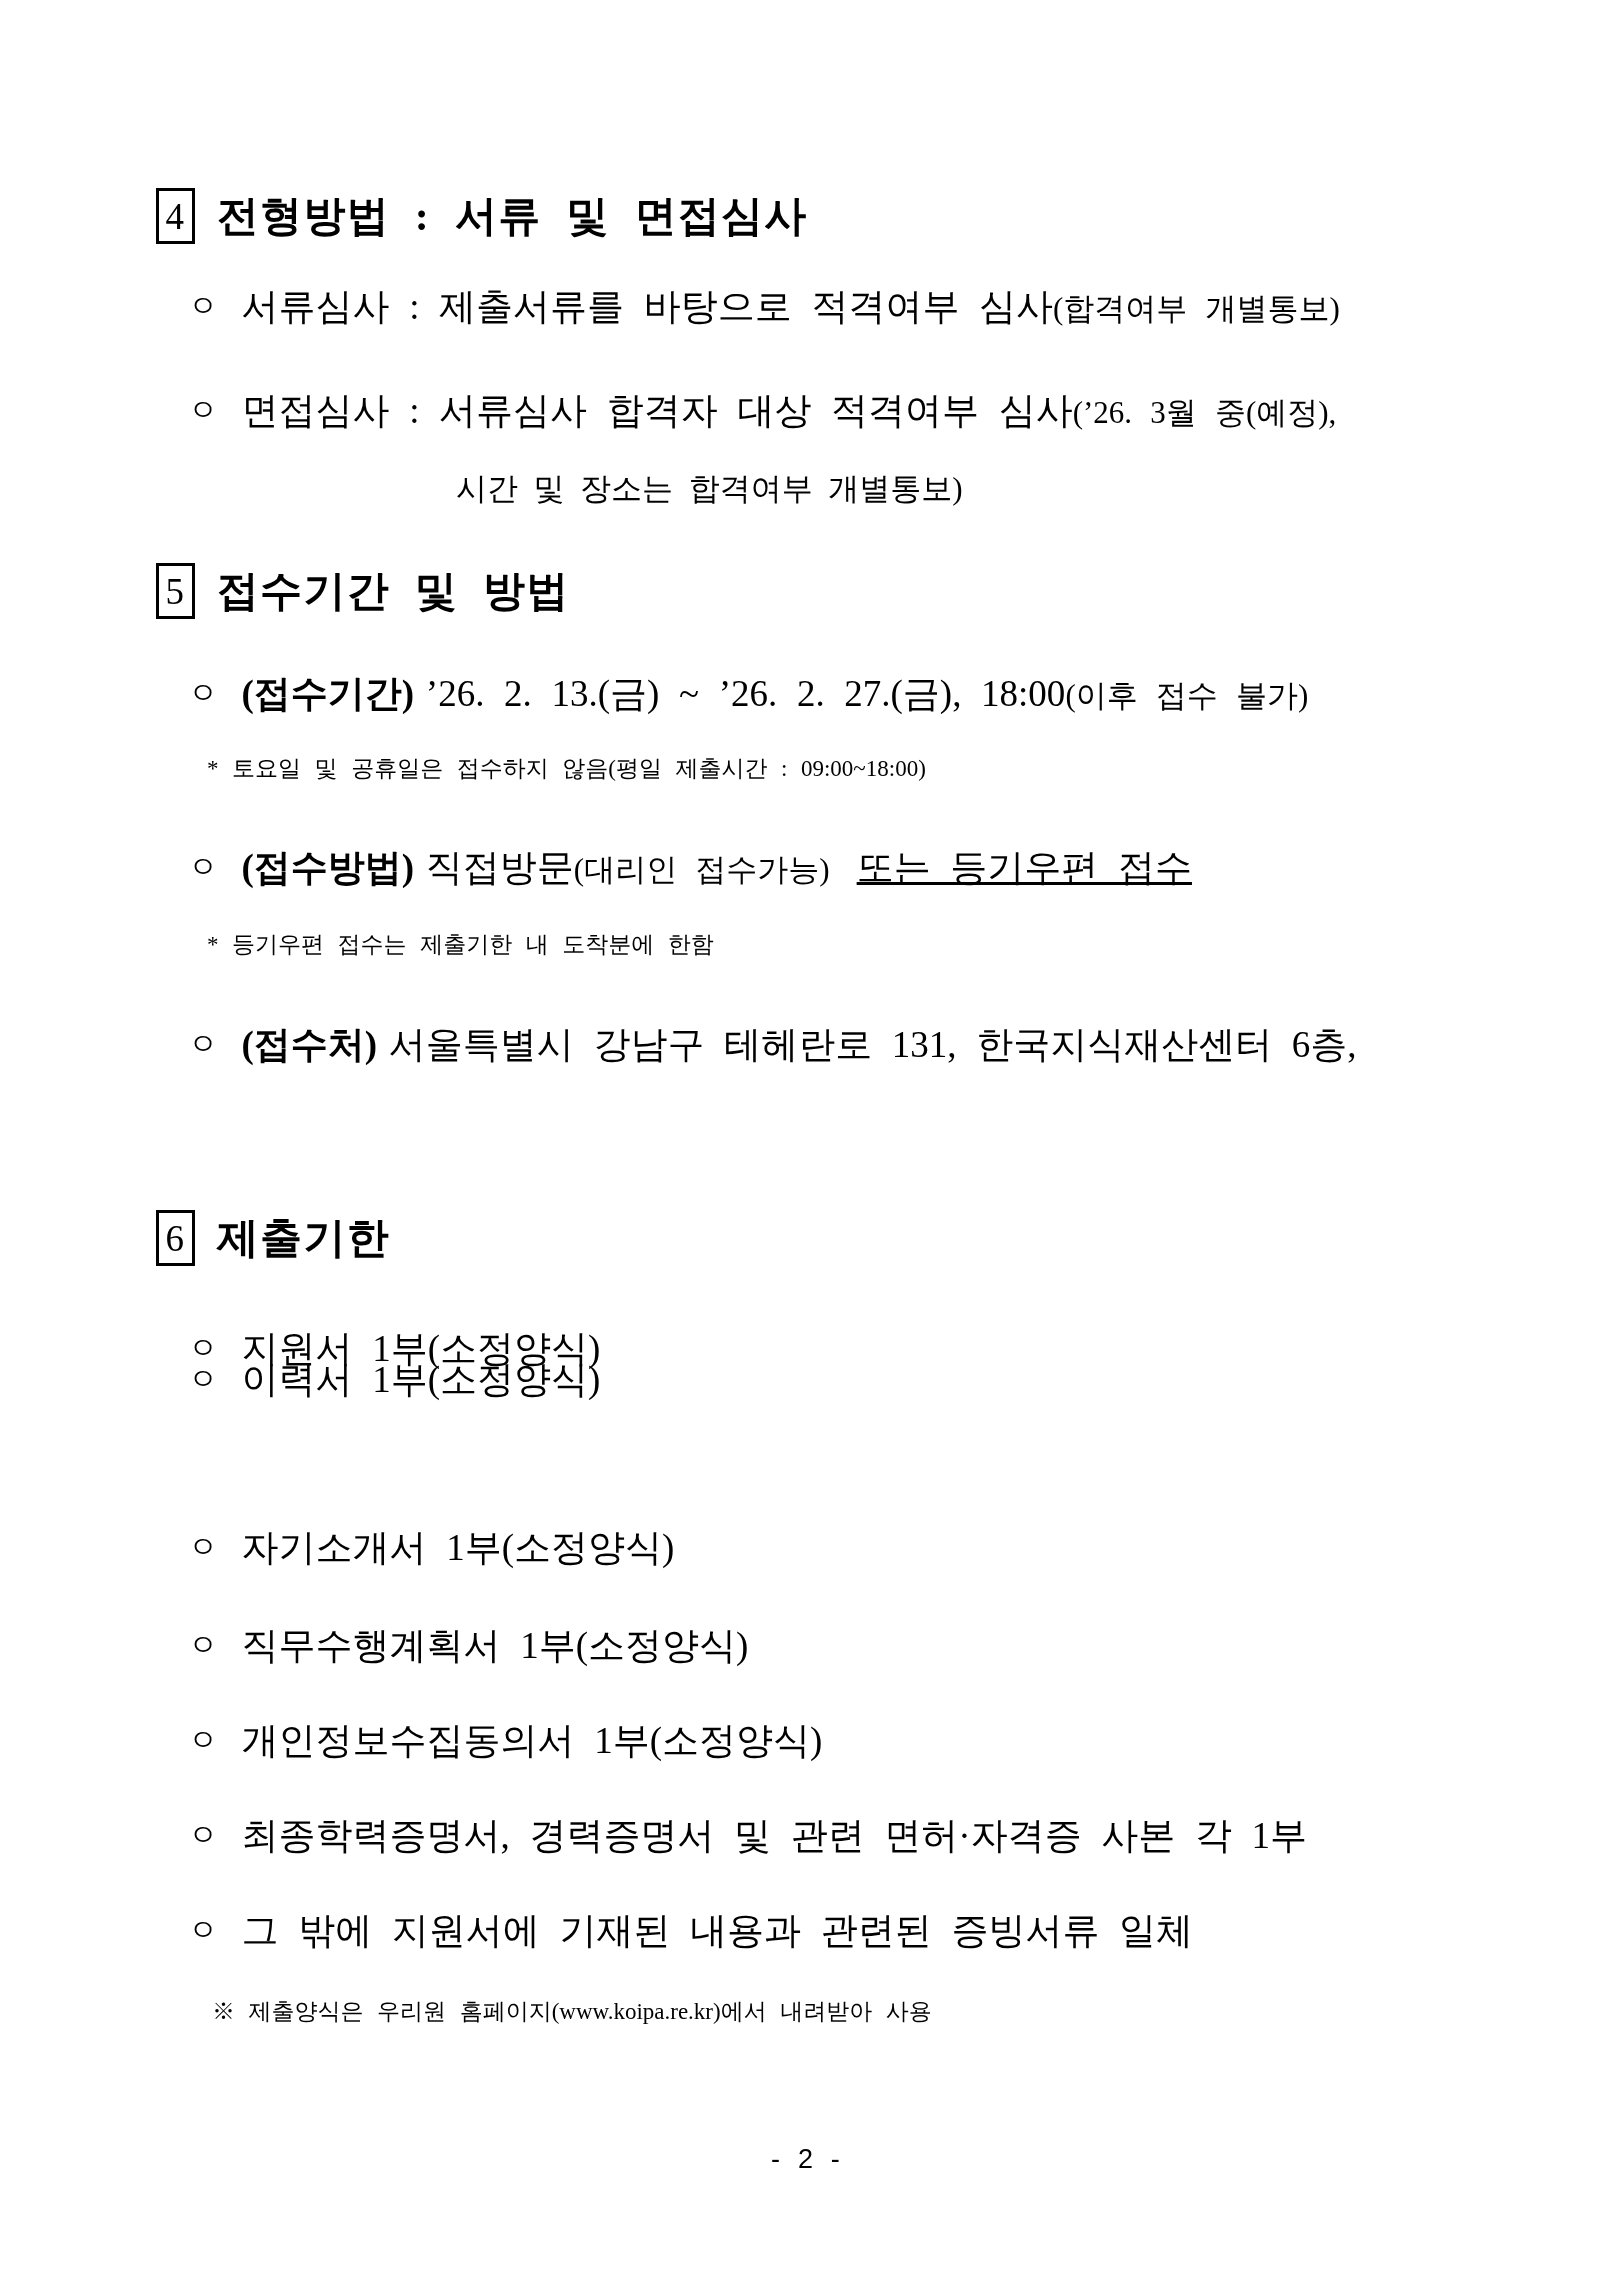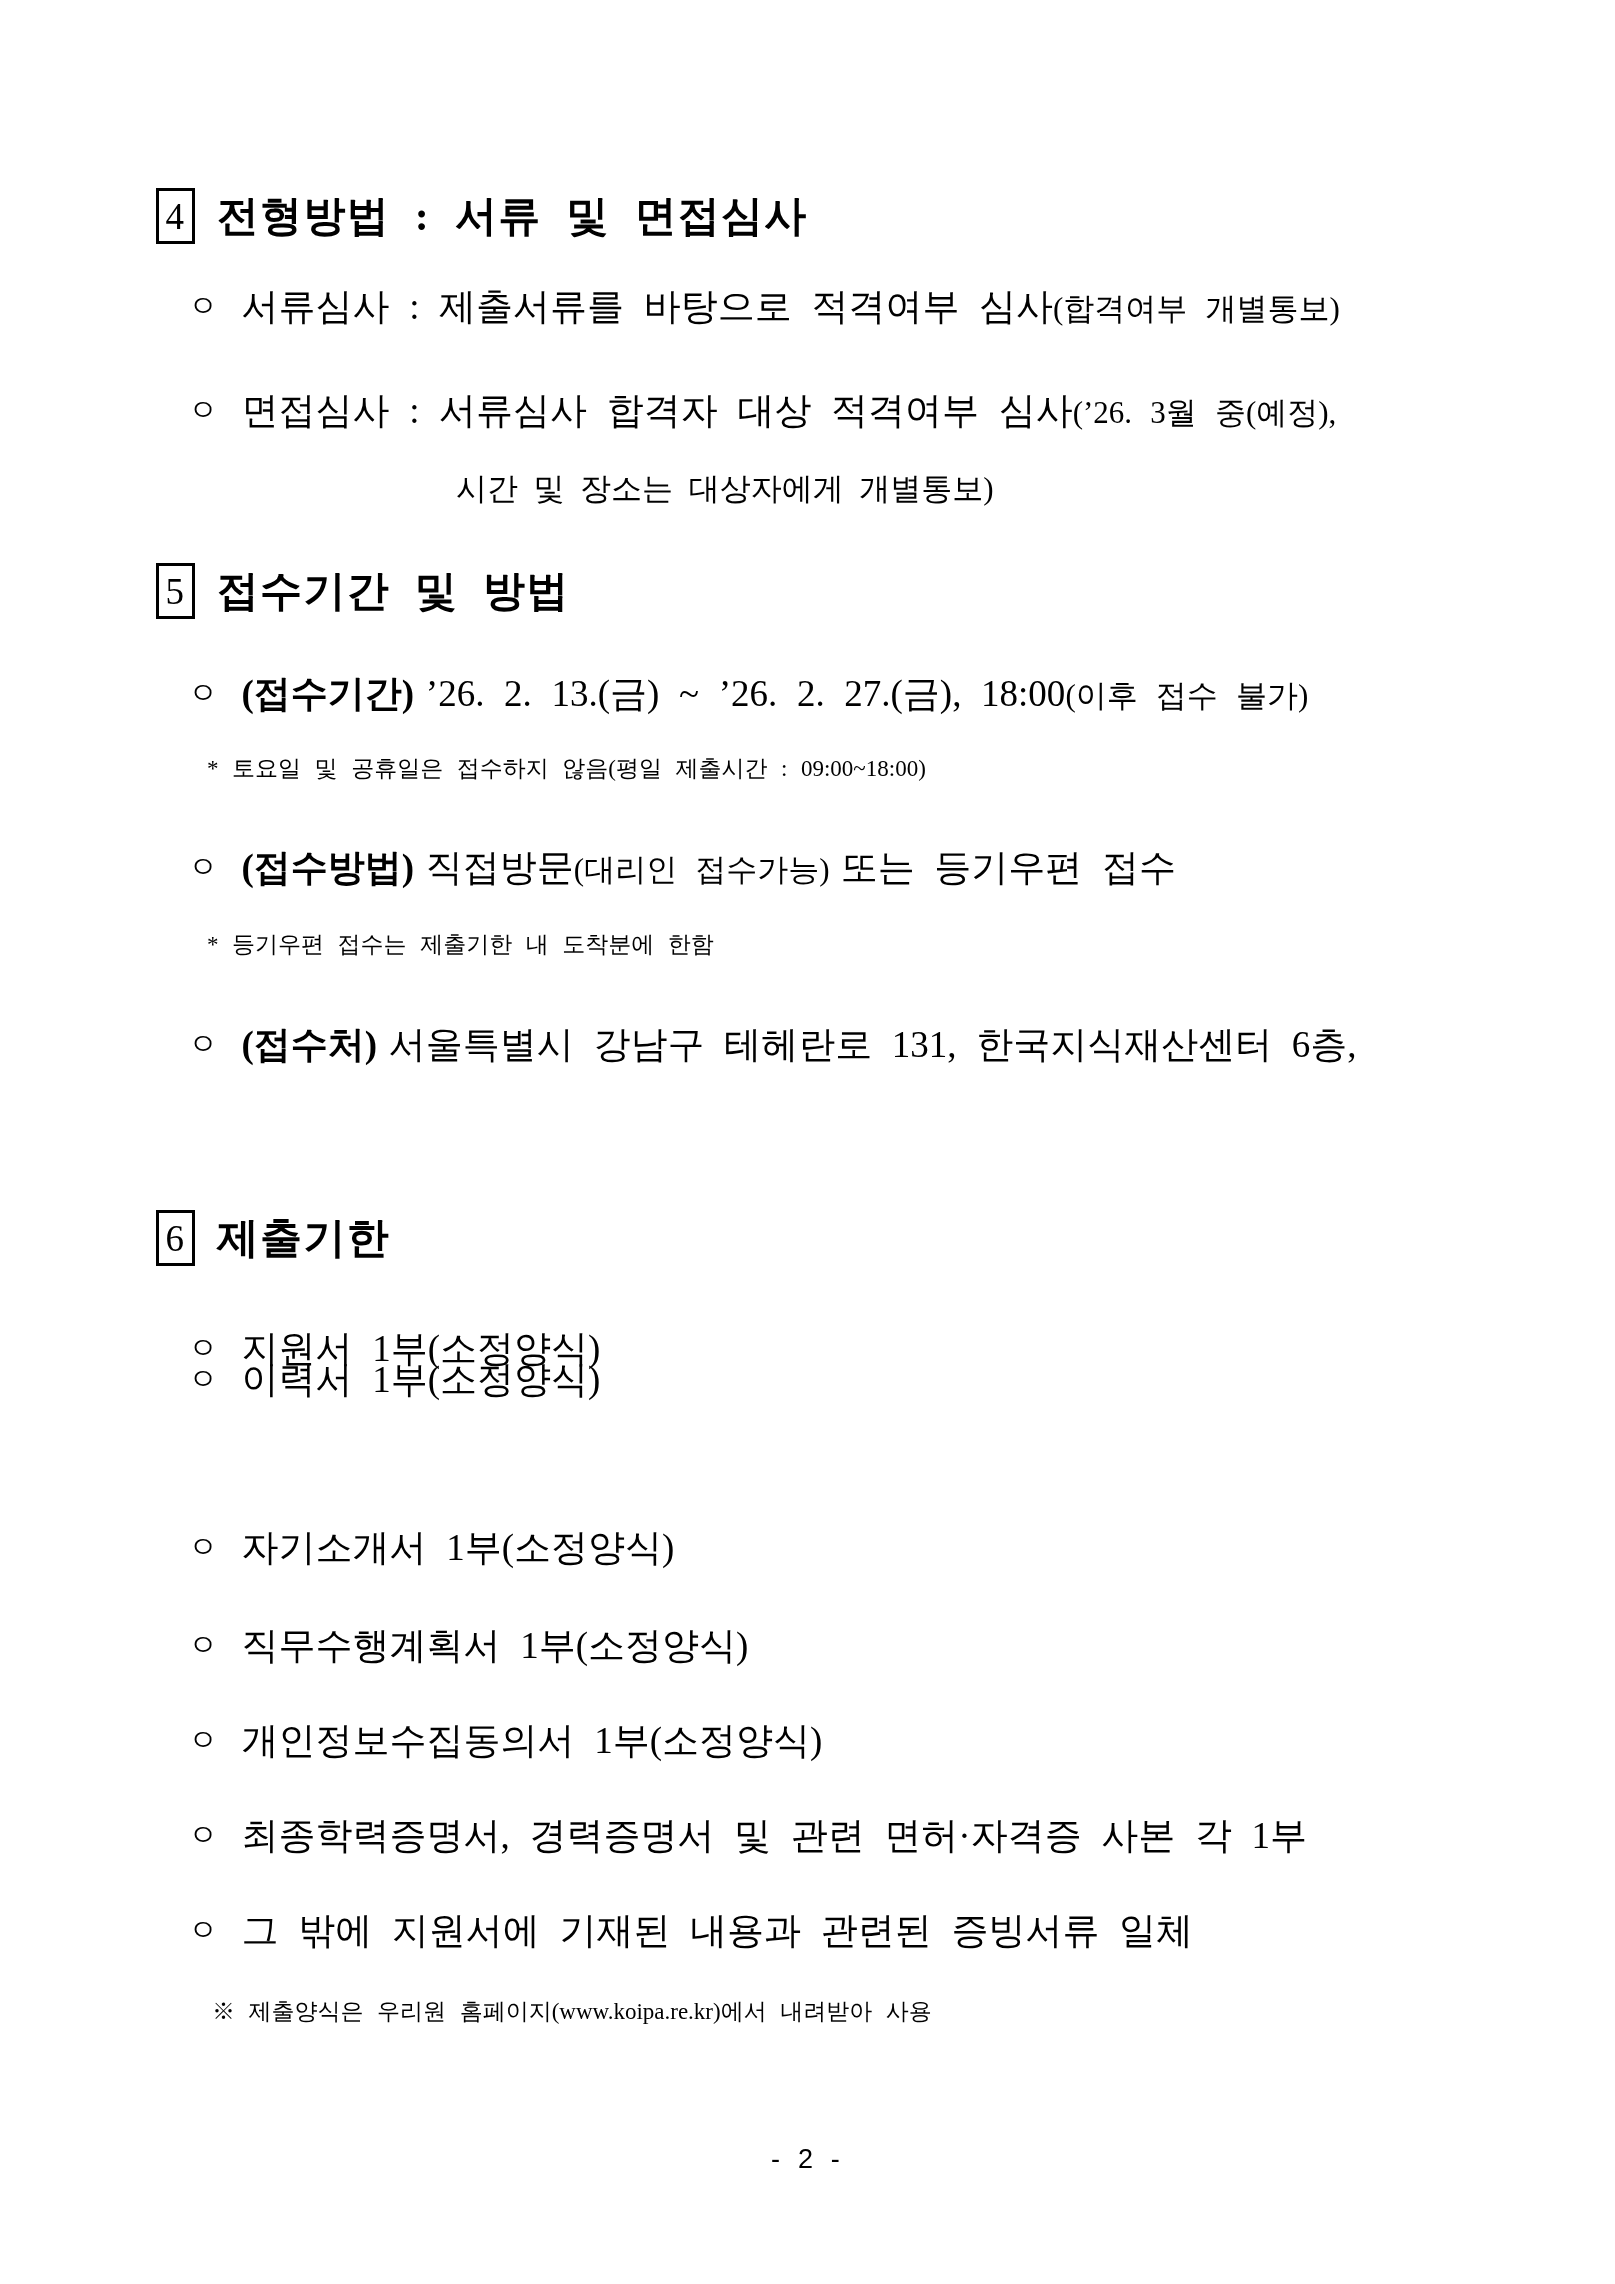--- a/index.html
+++ b/index.html
@@ -47,21 +47,21 @@
     font-size: 37px;
     word-spacing: 10.4px;
   }
   .marker {
     display: inline-block;
     font-size: 30px;
     margin-right: 23.5px;
     transform: translateY(-2.6px);
   }
   .lbl { font-weight: bold; margin-right: 11.7px; }
-  .gapl { margin-left: 11px; }
+  .gapl { margin-left: 27px; text-decoration: underline; }
   .sm { font-size: 31px; }
   
   .note {
     left: 207px;
     font-size: 23px;
     word-spacing: 7.8px;
   }
   .contline { font-size: 31px; word-spacing: 7.8px; }
   .cont-b2 { left: 456px; }
   .cont-b3 { left: 411px; font-size: 37px; word-spacing: 10.4px; }
@@ -86,21 +86,21 @@
 
   <div class="line body" style="top:288px">
     <span class="marker">ㅇ</span><span>서류심사 : 제출서류를 바탕으로 적격여부 심사</span><span class="sm">(합격여부 개별통보)</span>
   </div>
 
   <div class="line body" style="top:392px">
     <span class="marker">ㅇ</span><span>면접심사 : 서류심사 합격자 대상 적격여부 심사</span><span class="sm">(’26. 3월 중(예정),</span>
   </div>
 
   <div class="line contline cont-b2" style="top:473px">
-    <span>시간 및 장소는 대상자에게 개별통보)</span>
+    <span>시간 및 장소는 합격여부 개별통보)</span>
   </div>
 
   <div class="line heading" style="top:563px">
     <span class="numbox">5</span>
     <span>접수기간 및 방법</span>
   </div>
 
   <div class="line body" style="top:675px">
     <span class="marker">ㅇ</span><span class="lbl">(접수기간)</span><span>’26. 2. 13.(금) ~ ’26. 2. 27.(금), 18:00</span><span class="sm">(이후 접수 불가)</span>
   </div>

